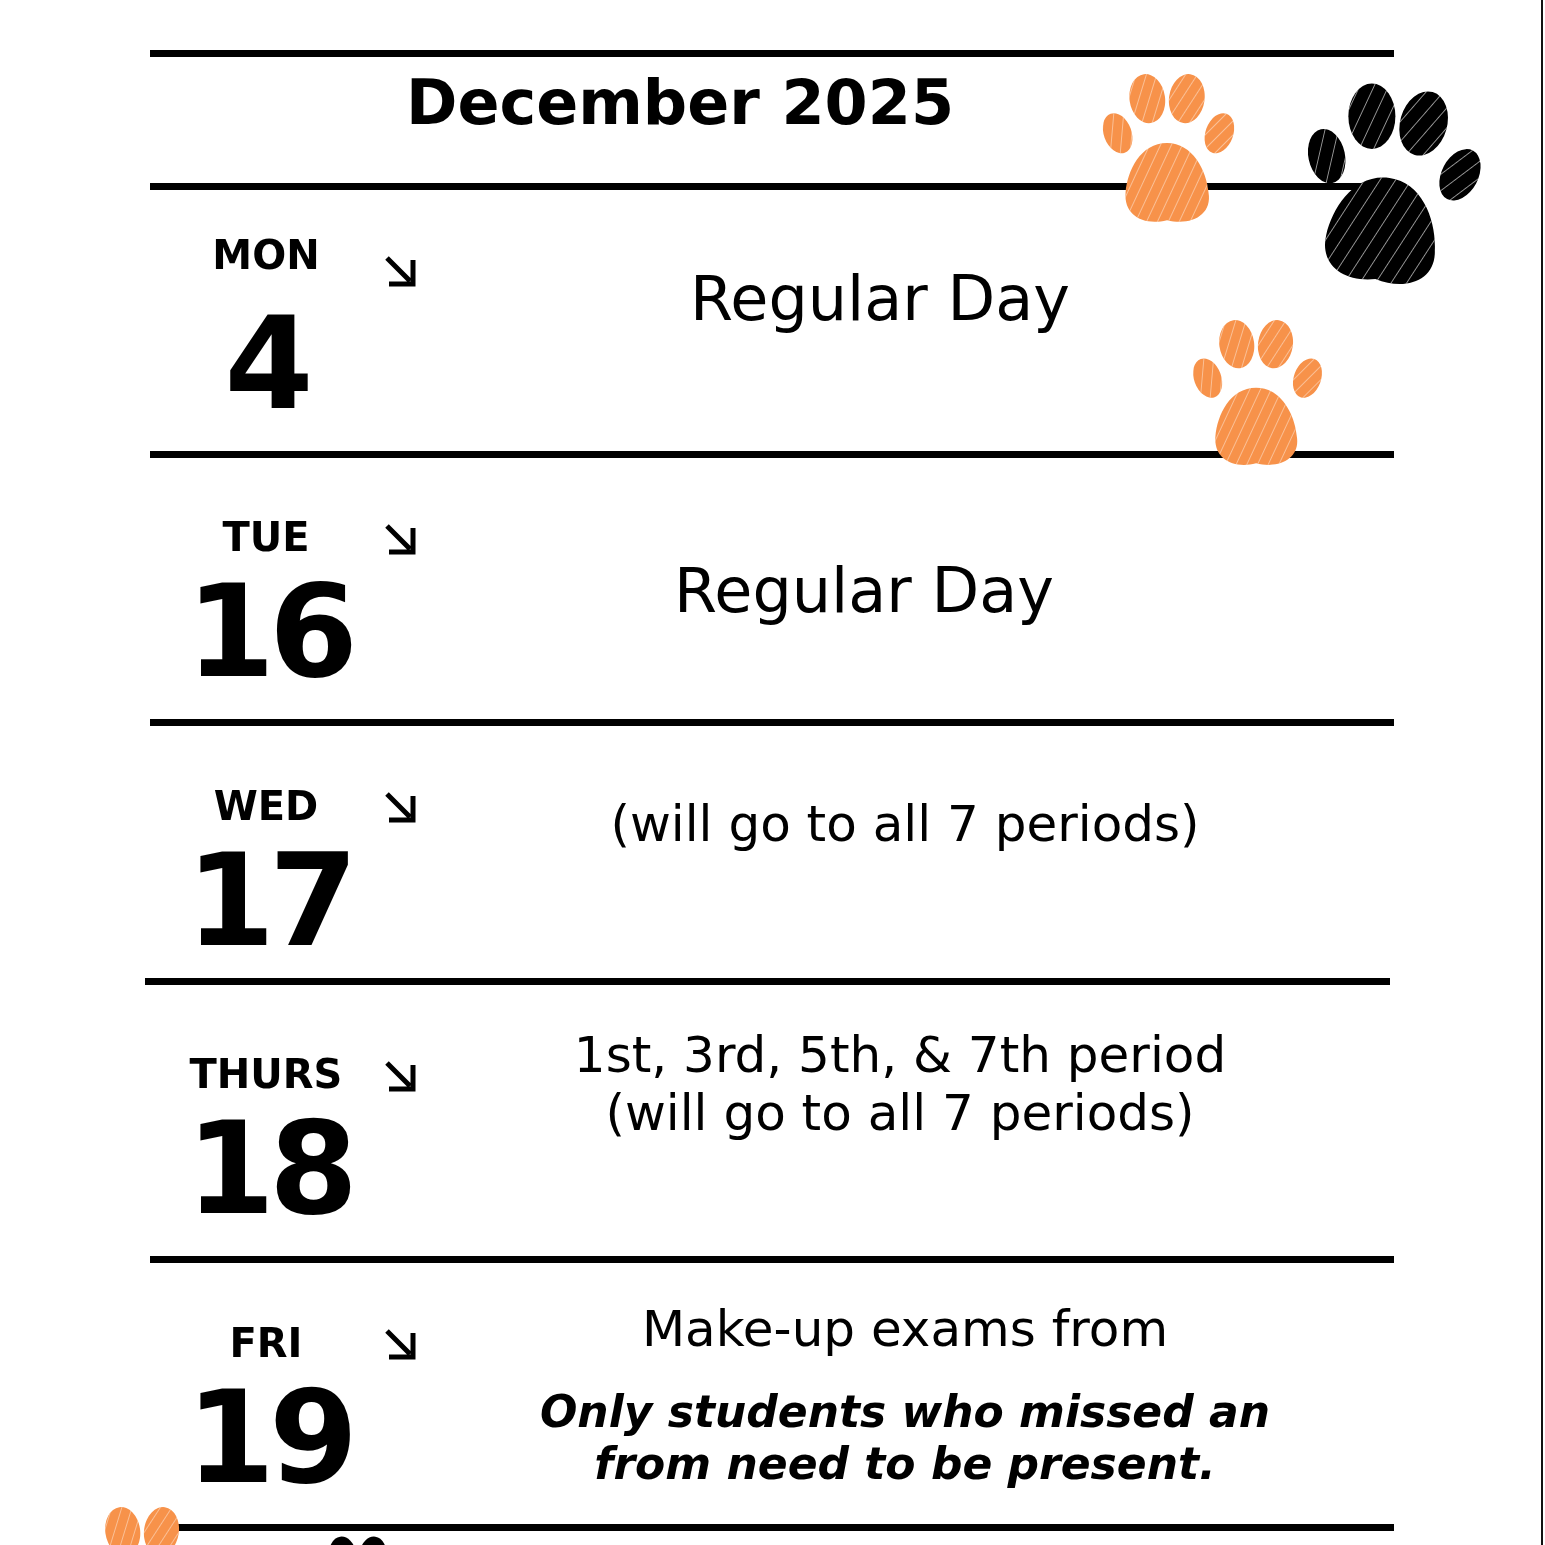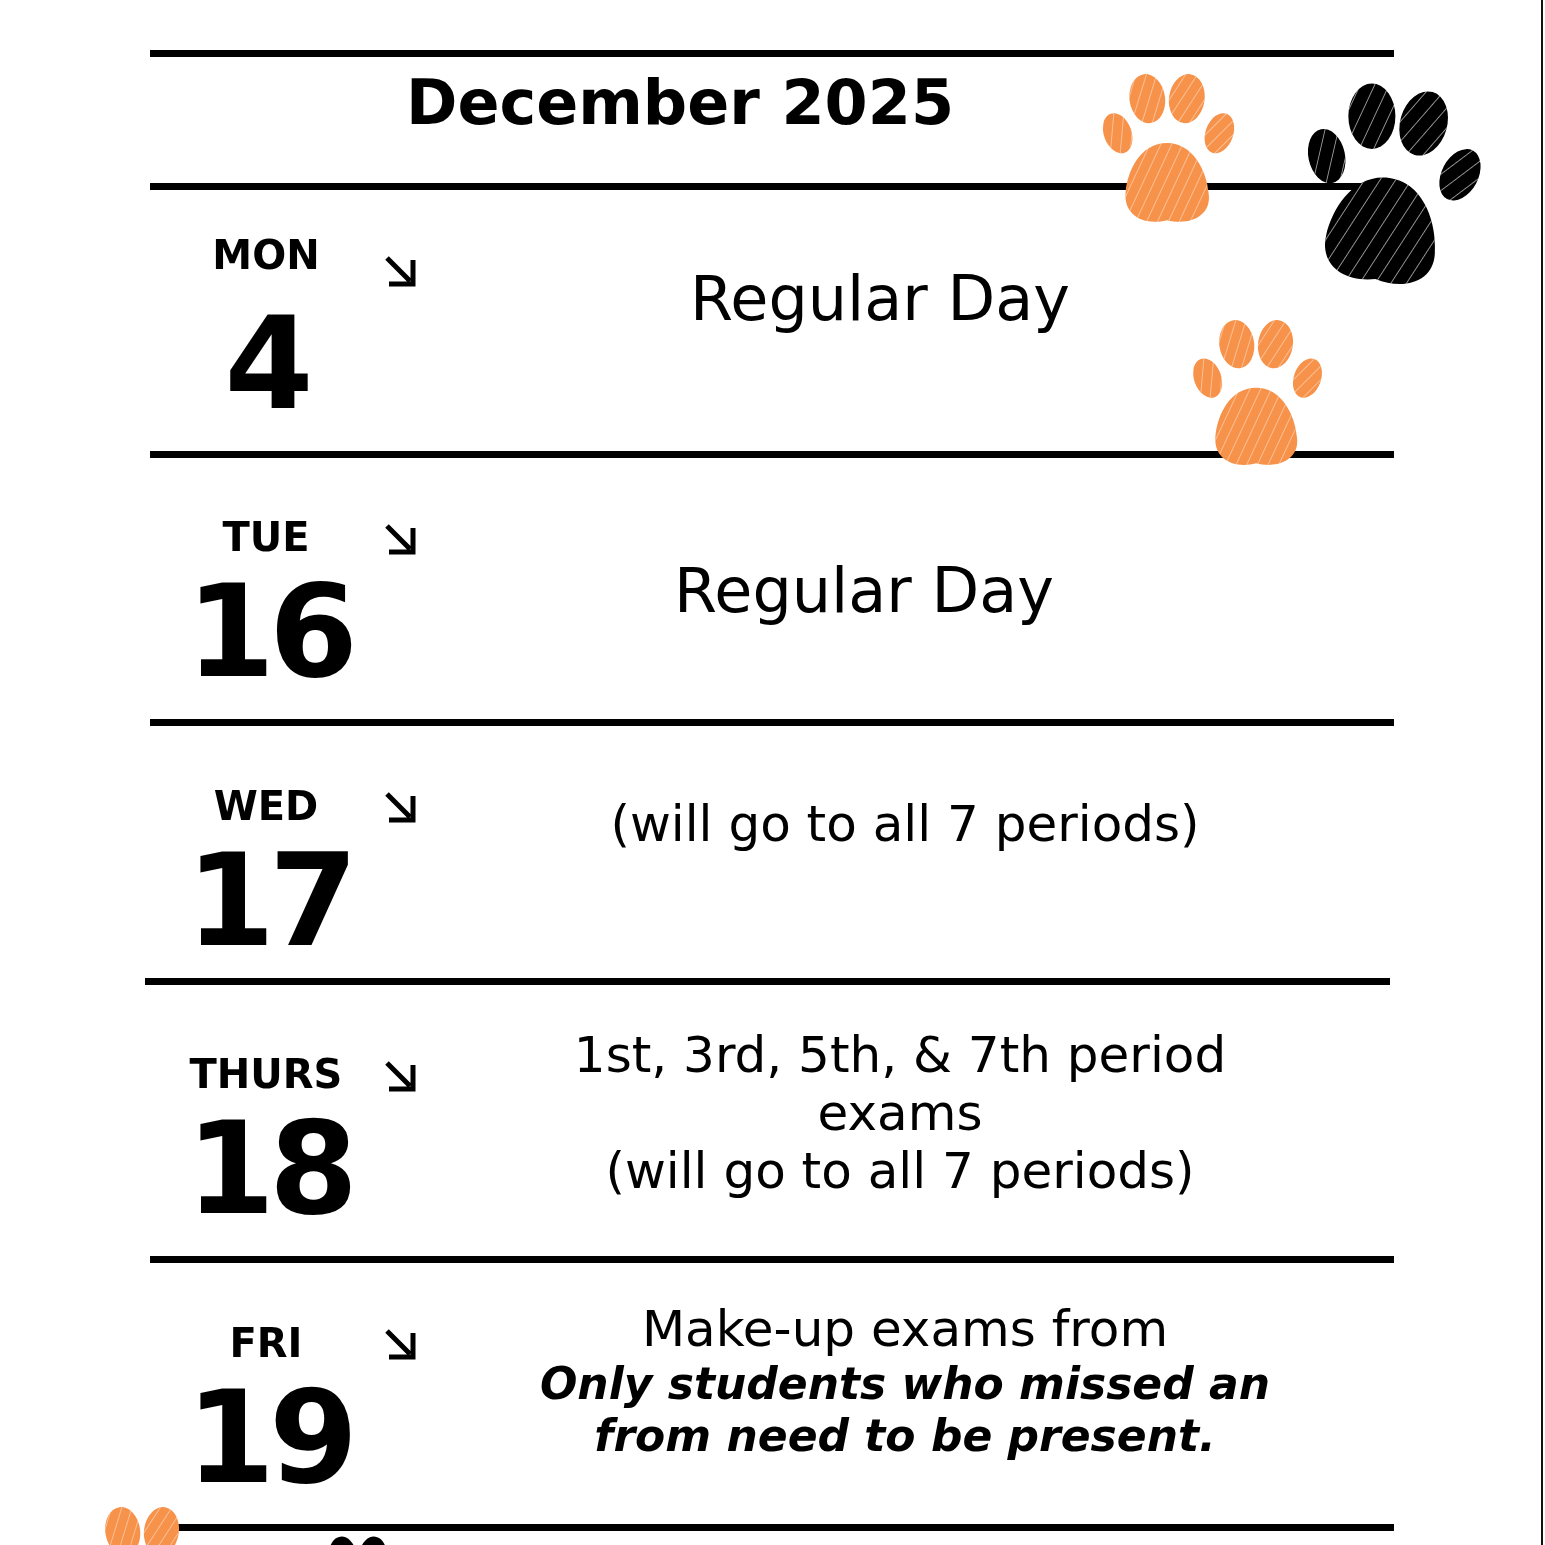--- a/index.html
+++ b/index.html
@@ -10,21 +10,21 @@
   .title { position: absolute; left: 150px; width: 1244px; top: 66px; text-align: center;
            font-weight: bold; font-size: 62px; letter-spacing: 0px; }
   .title span { display: inline-block; transform: translateX(-92px); }
   .dayname { position: absolute; width: 160px; left: 186px; text-align: center;
              font-weight: bold; font-size: 40px; }
   .daynum { position: absolute; left: 186px; width: 160px; text-align: center;
             font-weight: bold; font-size: 128px; line-height: 1; letter-spacing: -6px; }
   .arrow { position: absolute; left: 383px; width: 34px; height: 34px; }
   .event { position: absolute; text-align: center; font-size: 50px; line-height: 58px; }
   .event.big { font-size: 62px; }
-  .event .it { font-style: italic; font-weight: bold; font-size: 44px; line-height: 52px; }
+  .event .it { font-style: italic; font-weight: bold; font-size: 44px; line-height: 52px; margin-top: 28px; }
   .paw { position: absolute; }
 </style>
 </head>
 <body>
 
 <svg width="0" height="0" style="position:absolute">
   <defs>
     <symbol id="paw" viewBox="0 0 150 160">
       <ellipse cx="22" cy="62" rx="14" ry="21" transform="rotate(-20 22 62)"></ellipse>
       <ellipse cx="52" cy="27" rx="18" ry="25" transform="rotate(-8 52 27)"></ellipse>
@@ -99,21 +99,20 @@
   <div>(will go to all 7 periods)</div>
 </div>
 
 <div class="dayname" style="top:1051px;left:186px;">THURS</div>
 <div class="daynum" style="top:1105px;">18</div>
 <svg class="arrow" style="top:1059px;" viewBox="0 0 34 34">
     <path d="M4 4 L27 27 M30 6 V30 H6" stroke="#000" stroke-width="5" fill="none"></path>
   </svg>
 <div class="event" style="left:490px;width:820px;top:1026px;">
   <div>1st, 3rd, 5th, &amp; 7th period</div>
-  <div>exams</div>
   <div>(will go to all 7 periods)</div>
 </div>
 
 <div class="dayname" style="top:1320px;">FRI</div>
 <div class="daynum" style="top:1374px;">19</div>
 <svg class="arrow" style="top:1327px;" viewBox="0 0 34 34">
     <path d="M4 4 L27 27 M30 6 V30 H6" stroke="#000" stroke-width="5" fill="none"></path>
   </svg>
 <div class="event" style="left:480px;width:850px;top:1300px;">
   <div>Make-up exams from</div>

